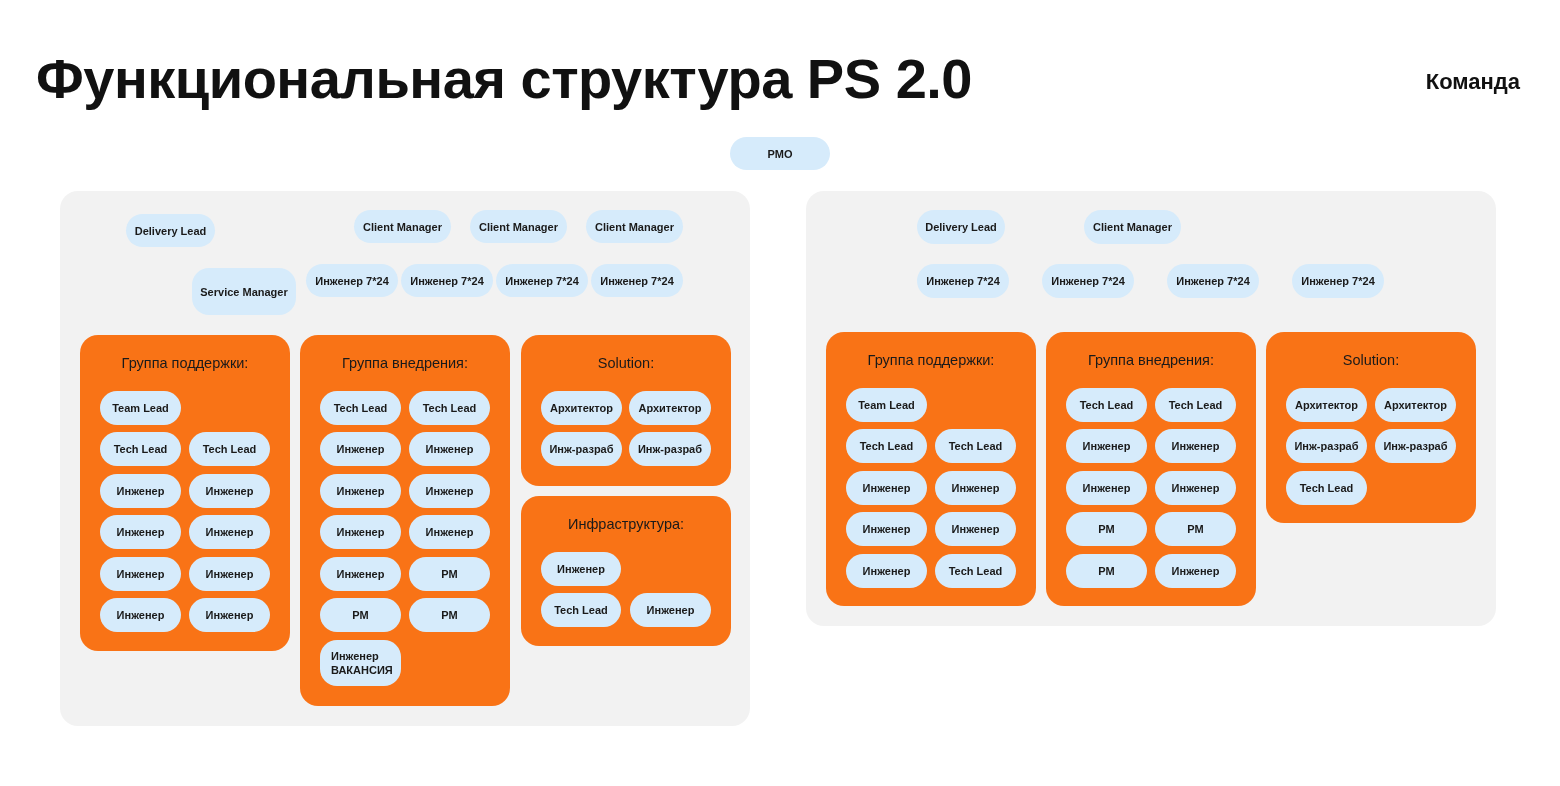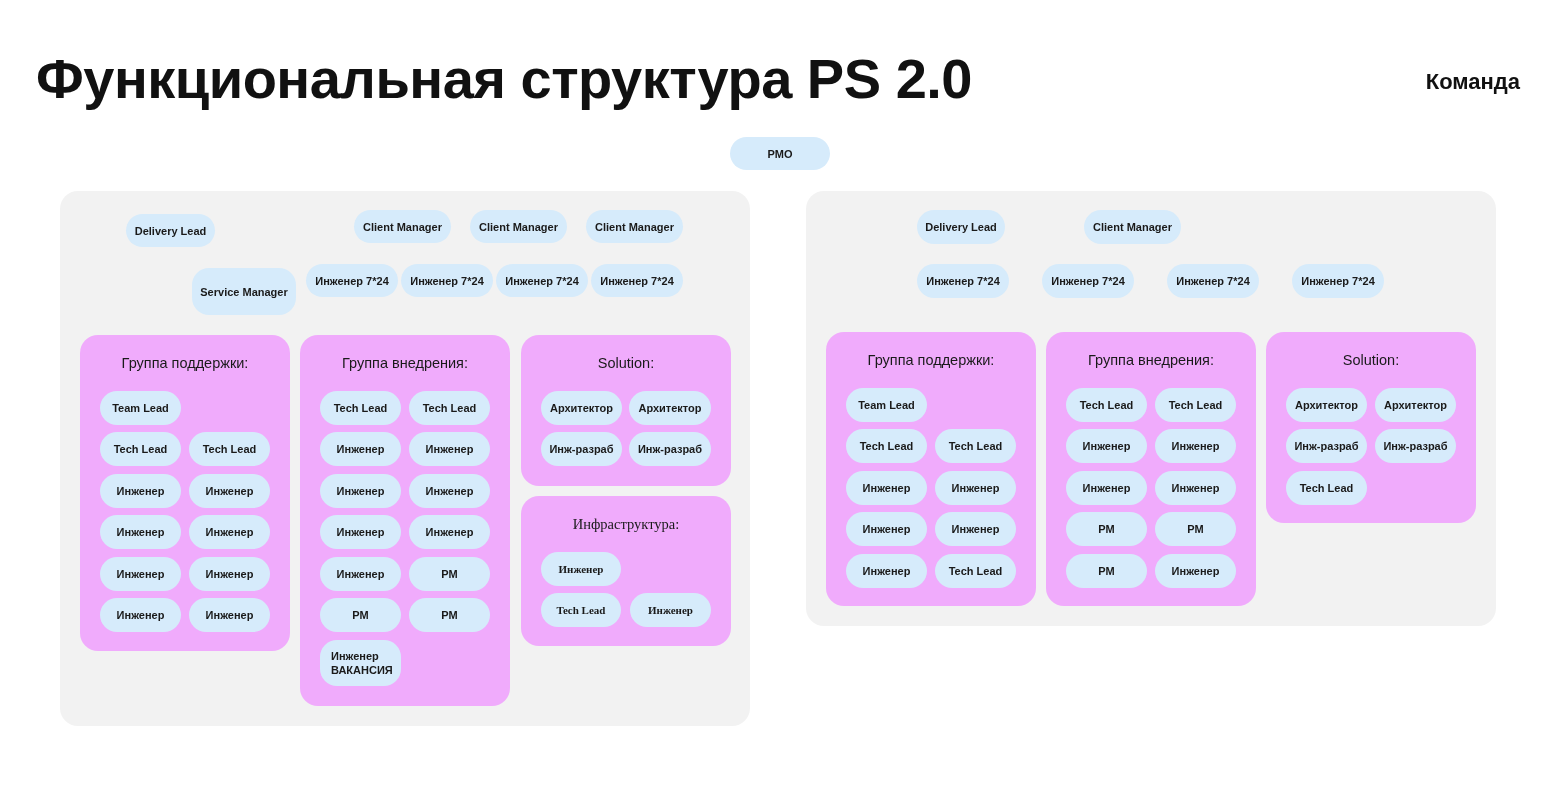--- a/index.html
+++ b/index.html
@@ -3,21 +3,21 @@
 <meta charset="utf-8">
 <style>
   html,body{margin:0;padding:0;background:#ffffff;}
   body{width:1560px;height:786px;position:relative;overflow:hidden;font-family:"Liberation Sans","DejaVu Sans",sans-serif;color:#111;}
   .abs{position:absolute;}
   .title{left:36px;top:44px;font-size:56px;font-weight:700;letter-spacing:-0.5px;line-height:70px;white-space:nowrap;}
   .section-tag{right:40px;top:62px;font-size:22px;font-weight:700;line-height:40px;}
   .pill{position:absolute;background:#d6ebfb;border-radius:17px;display:flex;align-items:center;justify-content:center;font-size:11px;font-weight:700;color:#1a1a1a;text-align:center;white-space:nowrap;box-sizing:border-box;}
   .pill.multi{white-space:normal;justify-content:flex-start;text-align:left;padding-left:11px;line-height:14px;}
   .panel{position:absolute;background:#f2f2f2;border-radius:18px;}
-  .card{position:absolute;background:#f0abfc;border-radius:18px;}
+  .card{position:absolute;background:#f97316;border-radius:18px;}
   .card-title{position:absolute;left:0;right:0;top:20px;text-align:center;font-size:14.5px;color:#1a1a1a;}
 </style>
 </head>
 <body>
 
 <div class="abs title">Функциональная структура PS 2.0</div>
 <div class="abs section-tag">Команда</div>
 
 <div class="pill" style="left:730px;top:137px;width:100px;height:33px;">PMO</div>
 
@@ -69,21 +69,21 @@
 </div>
 
 <div class="card" style="left:521px;top:335px;width:210px;height:151px;">
   <div class="card-title">Solution:</div>
   <div class="pill" style="left:20px;top:56px;width:81px;height:34px;">Архитектор</div>
   <div class="pill" style="left:108px;top:56px;width:82px;height:34px;">Архитектор</div>
   <div class="pill" style="left:20px;top:97px;width:81px;height:34px;">Инж-разраб</div>
   <div class="pill" style="left:108px;top:97px;width:82px;height:34px;">Инж-разраб</div>
 </div>
 
-<div class="card" style="left:521px;top:496px;width:210px;height:150px;font-family:Liberation Serif, serif;">
+<div class="card" style="left:521px;top:496px;width:210px;height:150px;">
   <div class="card-title">Инфраструктура:</div>
   <div class="pill" style="left:20px;top:56px;width:80px;height:34px;">Инженер</div>
   <div class="pill" style="left:20px;top:97px;width:80px;height:34px;">Tech Lead</div>
   <div class="pill" style="left:109px;top:97px;width:81px;height:34px;">Инженер</div>
 </div>
 
 <div class="panel" style="left:806px;top:191px;width:690px;height:435px;"></div>
 
 <div class="pill" style="left:917px;top:210px;width:88px;height:34px;">Delivery Lead</div>
 <div class="pill" style="left:1084px;top:210px;width:97px;height:34px;">Client Manager</div>

